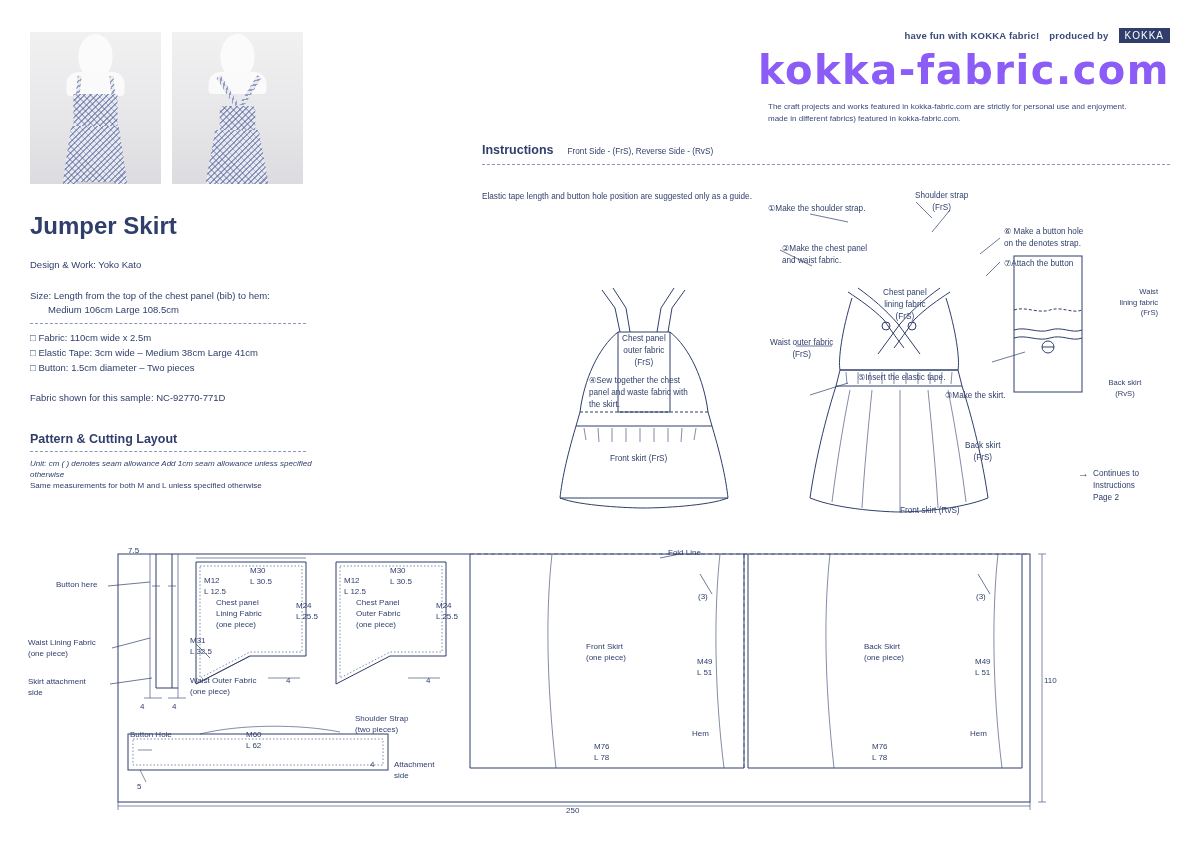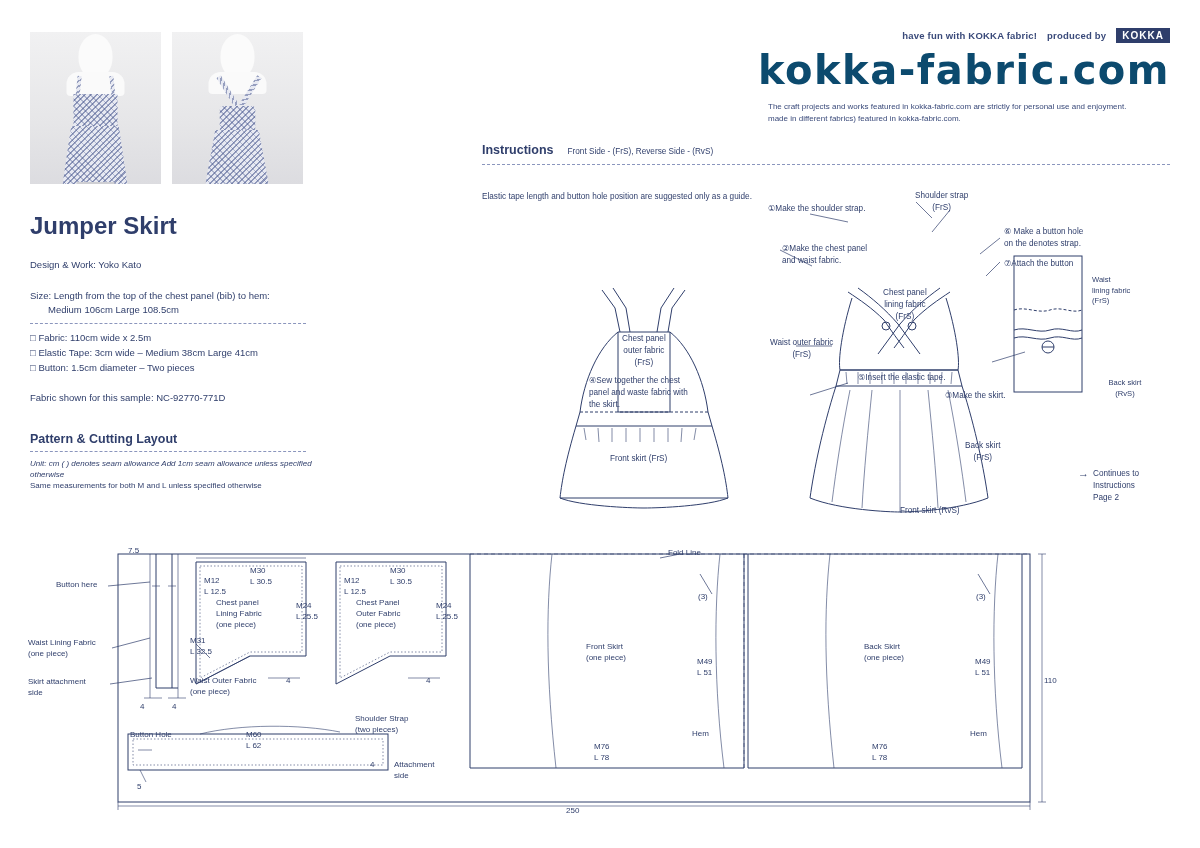--- a/index.html
+++ b/index.html
@@ -21,22 +21,22 @@
   .torso{position:absolute;background:#fafafa;}
   .dress{position:absolute;background:
      repeating-linear-gradient(135deg, rgba(70,85,140,.55) 0 1.5px, rgba(255,255,255,0) 1.5px 4px),
      repeating-linear-gradient(45deg, rgba(70,85,140,.35) 0 1px, rgba(255,255,255,0) 1px 5px),
      #e7e9f2;}
   .strap{position:absolute;background:
      repeating-linear-gradient(135deg, rgba(70,85,140,.5) 0 1.5px, rgba(255,255,255,0) 1.5px 4px),#e7e9f2;}
 
   
   .hdr-tag{font-size:9.5px;letter-spacing:.2px;color:#3a4a7a;font-weight:bold;}
-  .kokka-box{display:inline-block;background:#2f3e6b;color:#fff;font-weight:bold;font-size:10px;padding:2px 6px;letter-spacing:1px;}
-  .brand{font-size:40px;font-weight:bold;letter-spacing:1.5px;color:#0c4a6e;font-family:"DejaVu Sans", sans-serif;}
+  .kokka-box{display:inline-block;background:#2f3e6b;color:#fff;font-weight:normal;font-size:10px;padding:2px 6px;letter-spacing:1px;}
+  .brand{font-size:40px;font-weight:bold;letter-spacing:1.5px;color:#8b5cf6;font-family:"DejaVu Sans", sans-serif;}
   .hdr-note{font-size:8px;line-height:1.45;color:#3a4a7a;}
 
   
   .title{font-size:24px;font-weight:bold;color:#2f3e6b;}
   .body-txt{font-size:9.5px;color:#2f3e6b;line-height:1.55;}
   .sec-title{font-size:12.5px;font-weight:bold;color:#2f3e6b;}
   .dashrule{border-top:1.4px dashed #8b96bd;}
 
   
   .ins-title{font-size:12.5px;font-weight:bold;color:#2f3e6b;}
@@ -269,21 +269,21 @@
   <div class="abs tiny" style="left:770px;top:337px;text-align:center;">
     <div>Waist outer fabric</div>
     <div>(FrS)</div>
   </div>
   <div class="abs tiny" style="left:965px;top:440px;text-align:center;">
     <div>Back skirt</div>
     <div>(FrS)</div>
   </div>
   <div class="abs tiny" style="left:900px;top:505px;">Front skirt (RvS)</div>
 
-  <div class="abs tiny2" style="left:1092px;top:275px;text-align:left;width:66px;">
+  <div class="abs tiny2" style="left:1092px;top:287px;text-align:right;width:66px;">
     <div>Waist</div>
     <div>lining fabric</div>
     <div>(FrS)</div>
   </div>
   <div class="abs tiny2" style="left:1092px;top:378px;text-align:center;width:66px;">
     <div>Back skirt</div>
     <div>(RvS)</div>
   </div>
 
   <div class="abs tiny" style="left:1078px;top:468px;">

